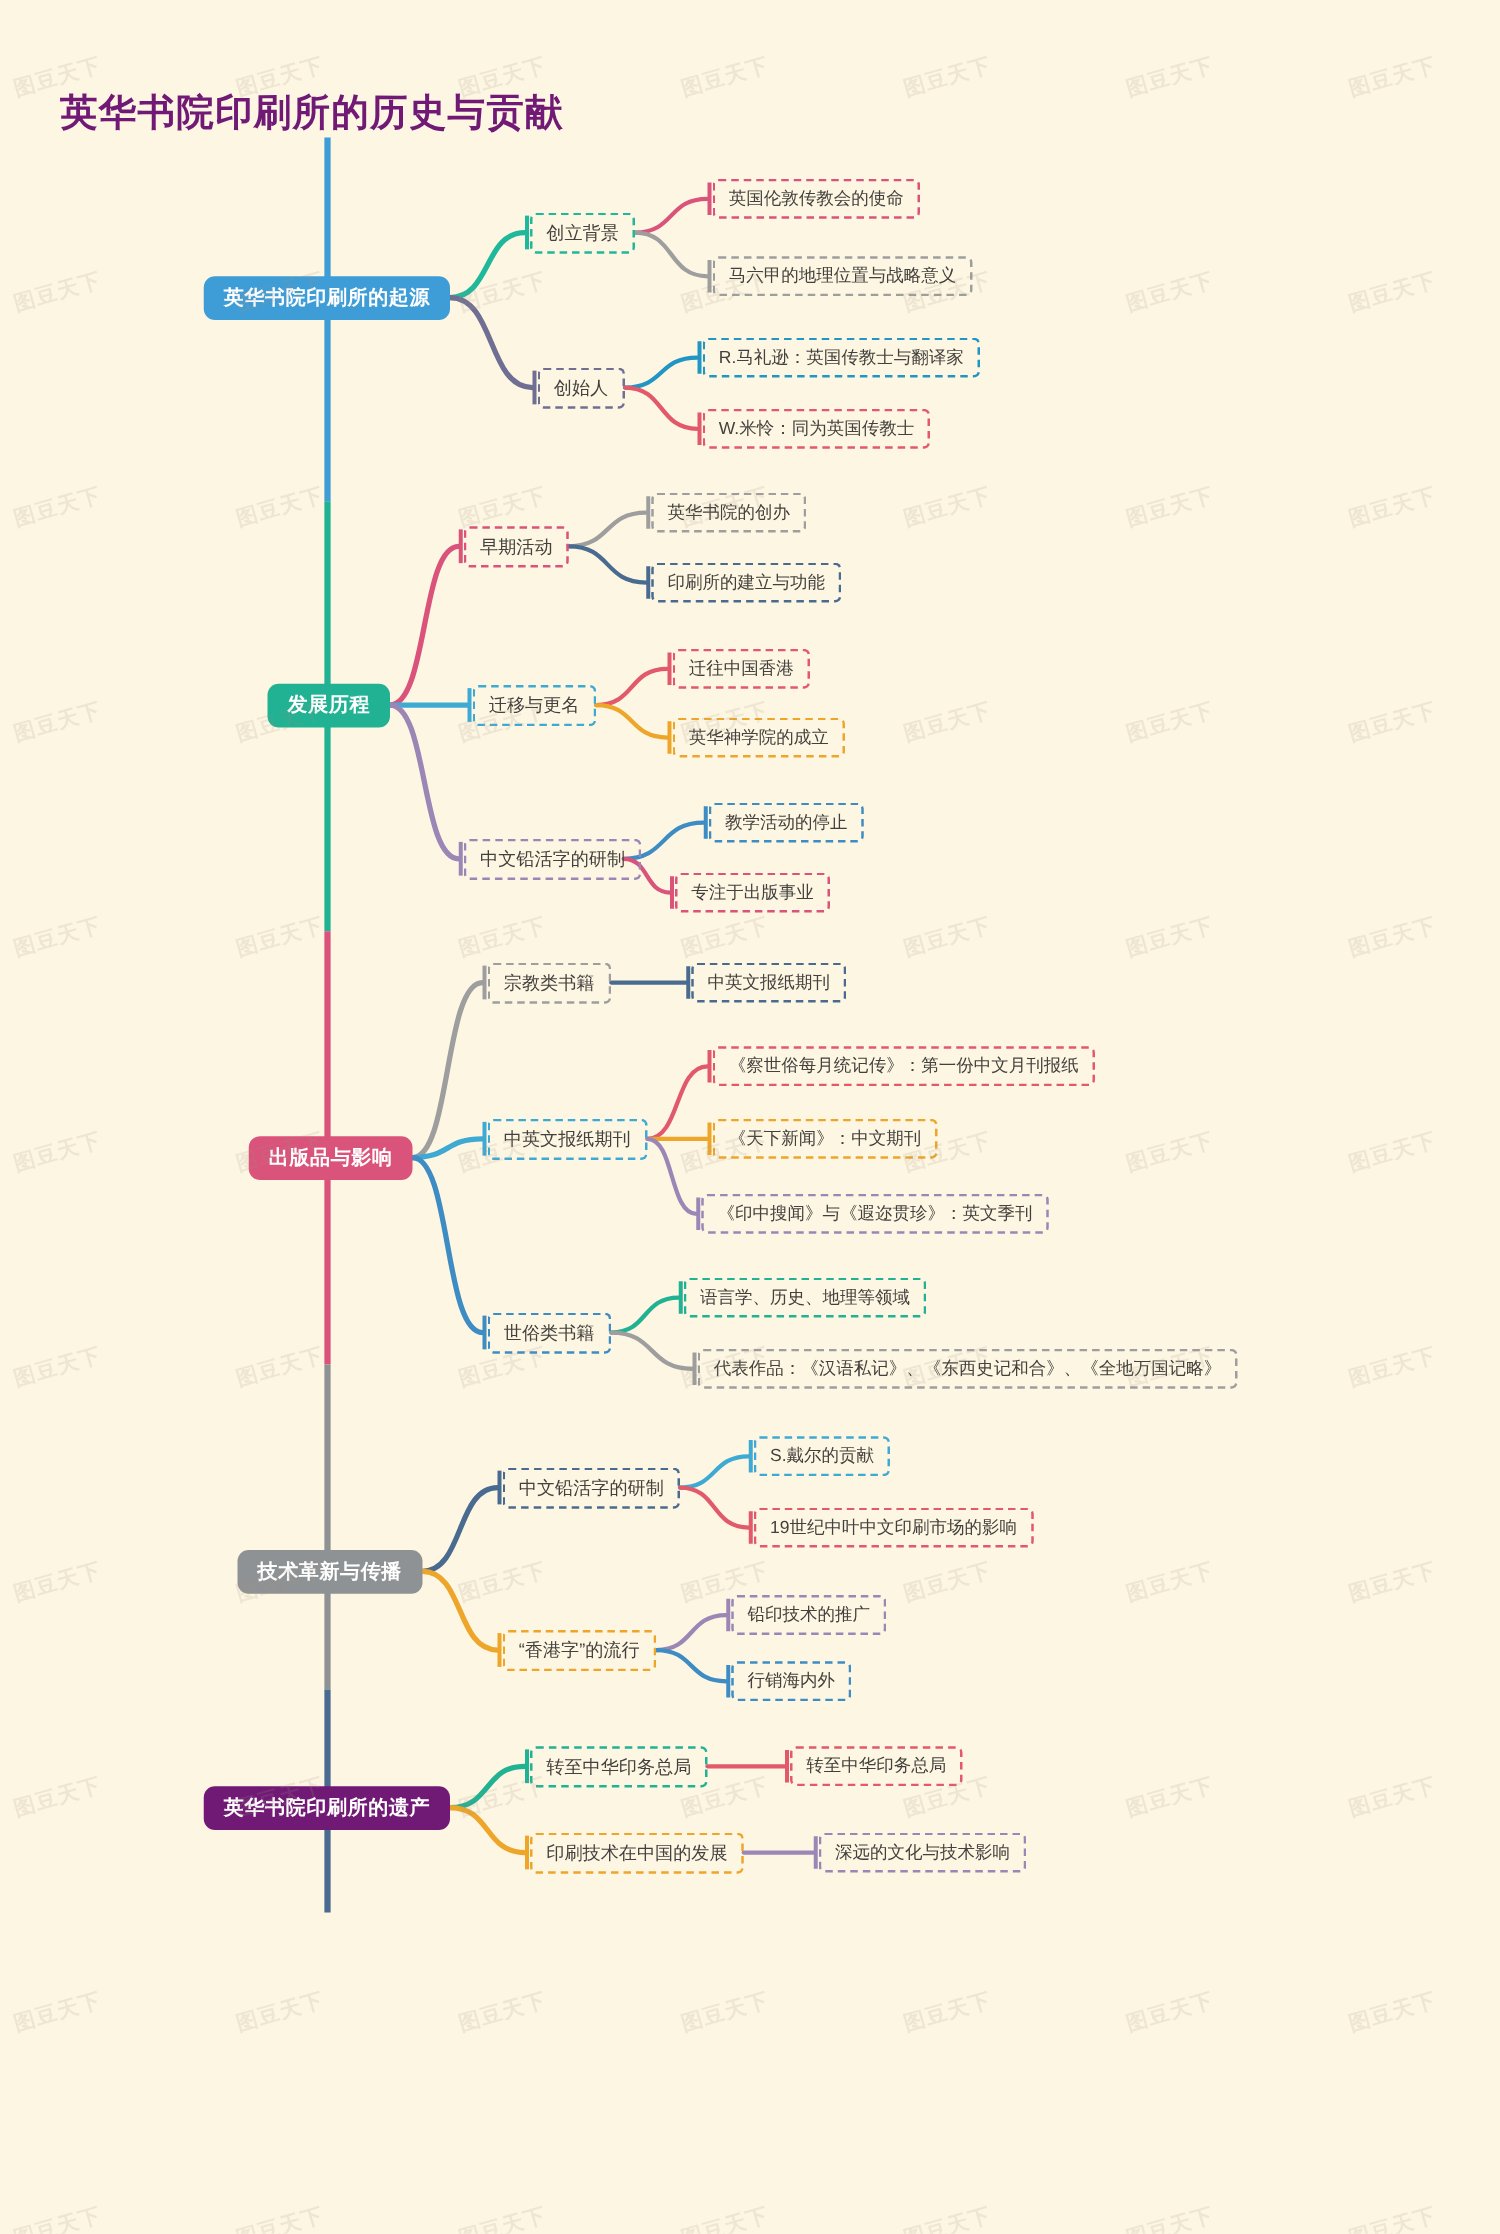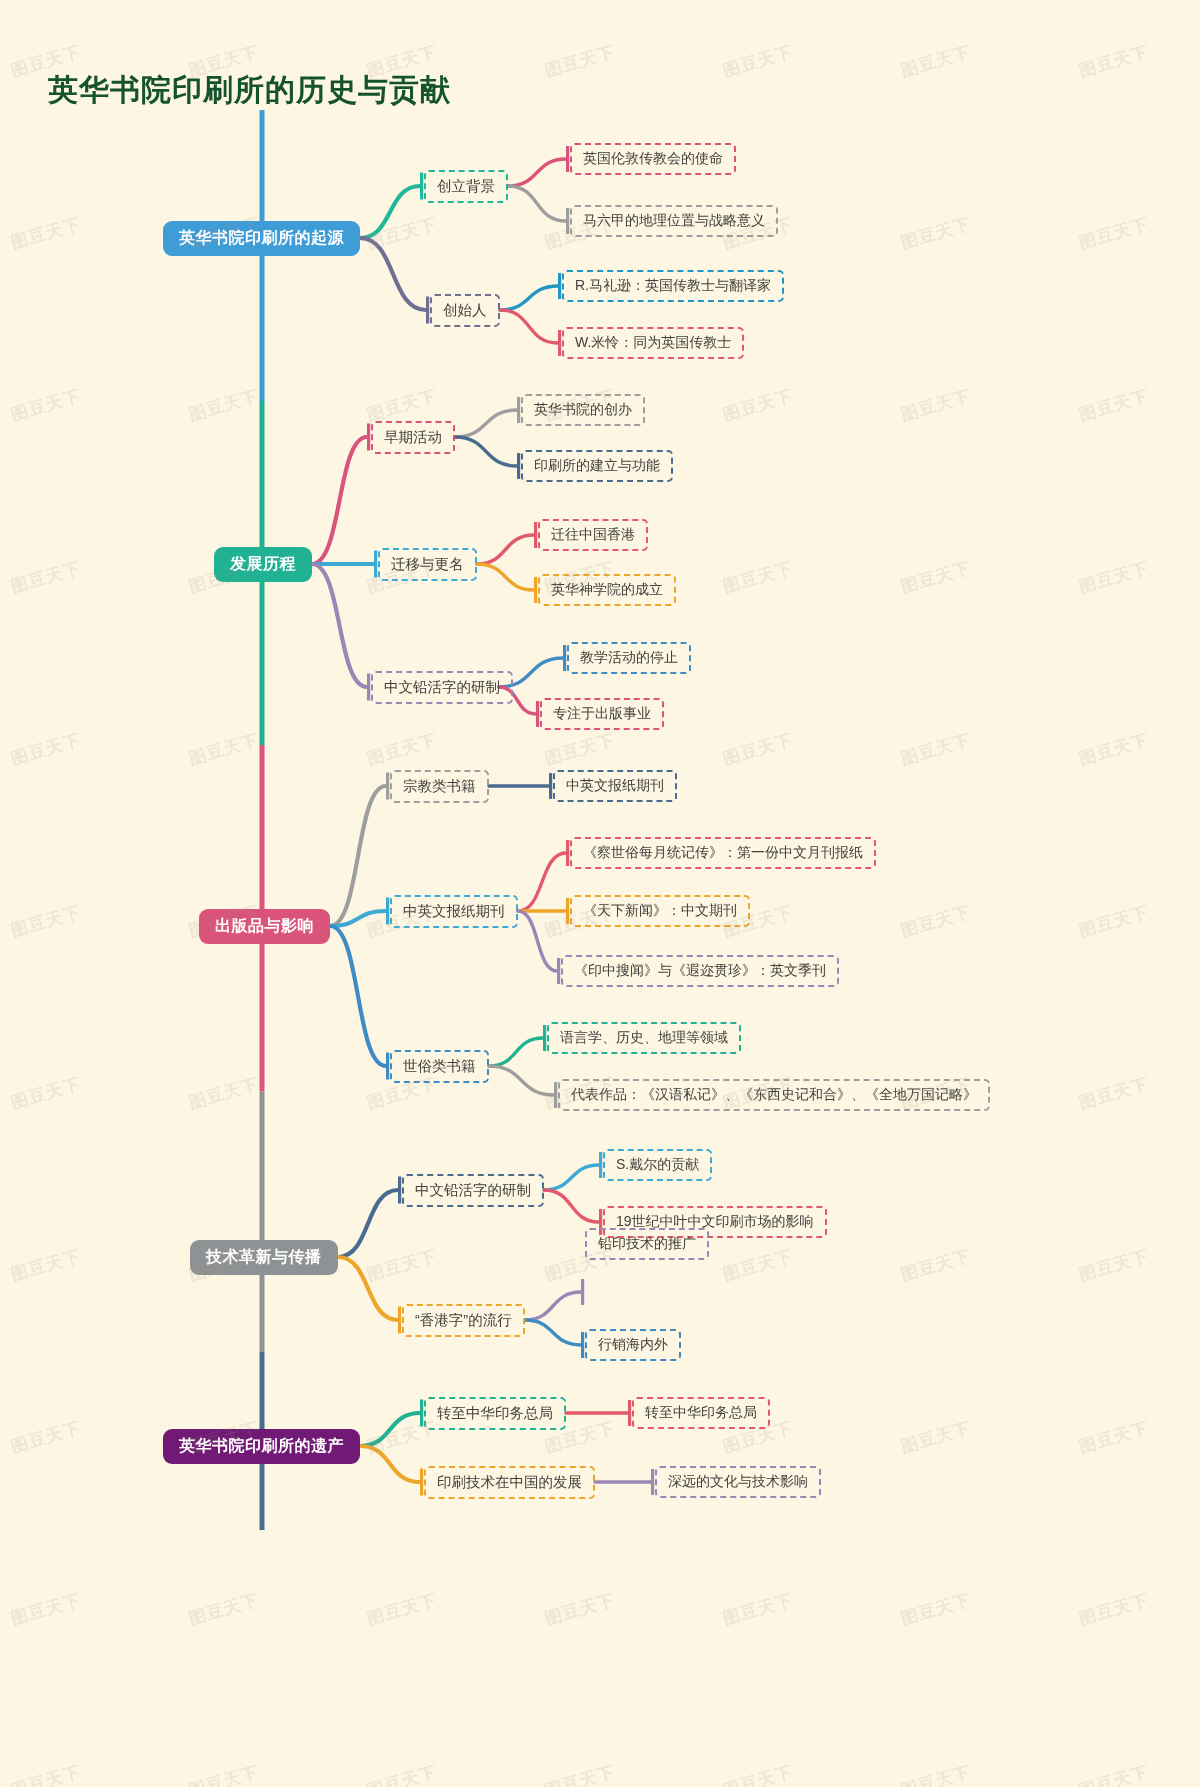--- a/index.html
+++ b/index.html
@@ -13,21 +13,21 @@
   #stage{position:absolute;left:0;top:0;width:1200px;height:1787px;}
   #wires{position:absolute;left:0;top:0;width:1200px;height:1787px;pointer-events:none;}
   .wm{
     position:absolute;color:rgba(160,150,130,.16);
     font-size:17px;font-weight:bold;letter-spacing:1px;
     transform:rotate(-16deg);user-select:none;pointer-events:none;
     font-family:"DejaVu Sans",sans-serif;
   }
   #title{
     position:absolute;left:48px;top:70px;
-    font-size:30px;font-weight:bold;color:#14532d;
+    font-size:30px;font-weight:bold;color:#701a75;
     letter-spacing:1px;white-space:nowrap;
   }
   .node{position:absolute;box-sizing:border-box;white-space:nowrap;display:flex;align-items:center;}
   
   .n1{
     color:#ffffff;border-radius:9px;padding:7px 16px;
     font-size:16px;font-weight:bold;letter-spacing:.5px;
     justify-content:center;
   }
   
@@ -211,21 +211,21 @@
       </div>
       <div class="node n3" style="left: 603px; border-color: rgb(62, 170, 212); top: 1149px;">
         <span>S.戴尔的贡献</span>
       </div>
       <div class="node n3" style="left: 603px; border-color: rgb(226, 89, 107); top: 1206px;">
         <span>19世纪中叶中文印刷市场的影响</span>
       </div>
       <div class="node n2" style="left: 402px; border-color: rgb(237, 165, 42); top: 1303.5px;">
         <span>“香港字”的流行</span>
       </div>
-      <div class="node n3" style="left: 585px; border-color: rgb(155, 134, 181); top: 1228px; justify-content: center;">
+      <div class="node n3" style="left: 585px; border-color: rgb(155, 134, 181); top: 1276px; justify-content: center;">
         <span>铅印技术的推广</span>
       </div>
       <div class="node n3" style="left: 585px; border-color: rgb(62, 140, 196); top: 1329px;">
         <span>行销海内外</span>
       </div>
       <div class="node n1" style="left: 163px; background: #701a75; top: 1428.5px;">
         <span>英华书院印刷所的遗产</span>
       </div>
       <div class="node n2" style="left: 424px; border-color: rgb(33, 177, 147); top: 1396.5px;">
         <span>转至中华印务总局</span>

